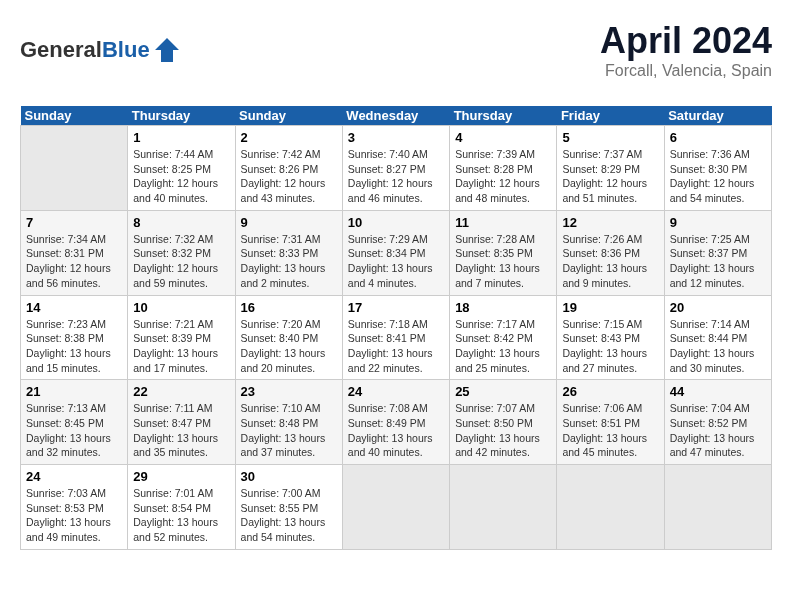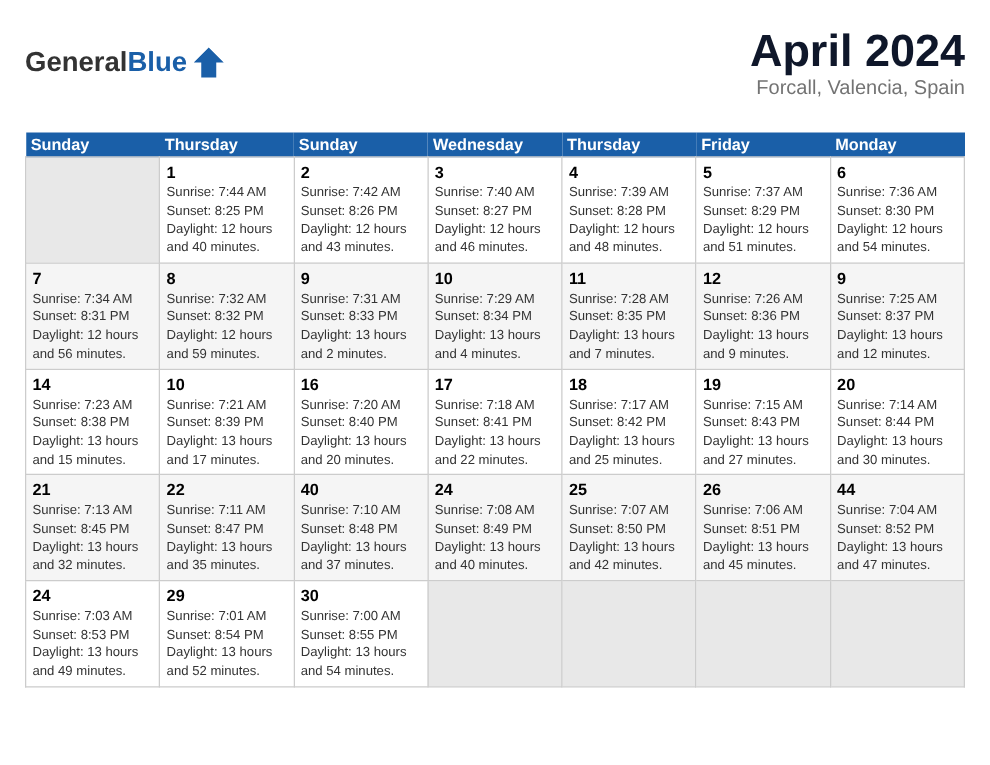--- a/index.html
+++ b/index.html
@@ -109,21 +109,21 @@
 <table>
   <thead>
     <tr>
 
     <th>Sunday</th>
         <th>Thursday</th>
         <th>Sunday</th>
         <th>Wednesday</th>
         <th>Thursday</th>
         <th>Friday</th>
-        <th>Monday</th>
+        <th>Saturday</th>
       </tr>
   </thead>
   <tbody id="calendar-body">
   <tr>
         <td class="empty-cell"></td>
         <td>
           <div class="day-number">1</div>
           <div class="day-info">Sunrise: 7:44 AM<br>Sunset: 8:25 PM<br>Daylight: 12 hours and 40 minutes.</div>
         </td>
         <td>
@@ -210,21 +210,21 @@
       <tr>
         <td>
           <div class="day-number">21</div>
           <div class="day-info">Sunrise: 7:13 AM<br>Sunset: 8:45 PM<br>Daylight: 13 hours and 32 minutes.</div>
         </td>
         <td>
           <div class="day-number">22</div>
           <div class="day-info">Sunrise: 7:11 AM<br>Sunset: 8:47 PM<br>Daylight: 13 hours and 35 minutes.</div>
         </td>
         <td>
-          <div class="day-number">40</div>
+          <div class="day-number">23</div>
           <div class="day-info">Sunrise: 7:10 AM<br>Sunset: 8:48 PM<br>Daylight: 13 hours and 37 minutes.</div>
         </td>
         <td>
           <div class="day-number">24</div>
           <div class="day-info">Sunrise: 7:08 AM<br>Sunset: 8:49 PM<br>Daylight: 13 hours and 40 minutes.</div>
         </td>
         <td>
           <div class="day-number">25</div>
           <div class="day-info">Sunrise: 7:07 AM<br>Sunset: 8:50 PM<br>Daylight: 13 hours and 42 minutes.</div>
         </td>

